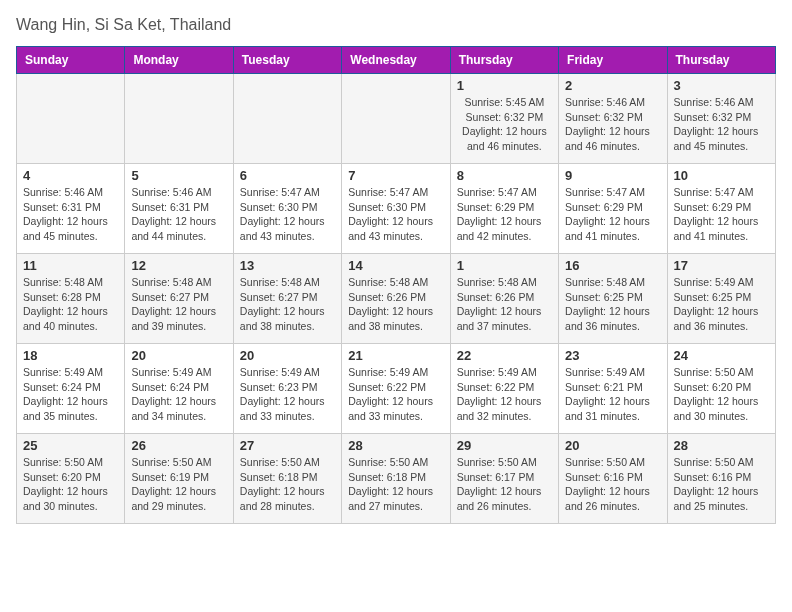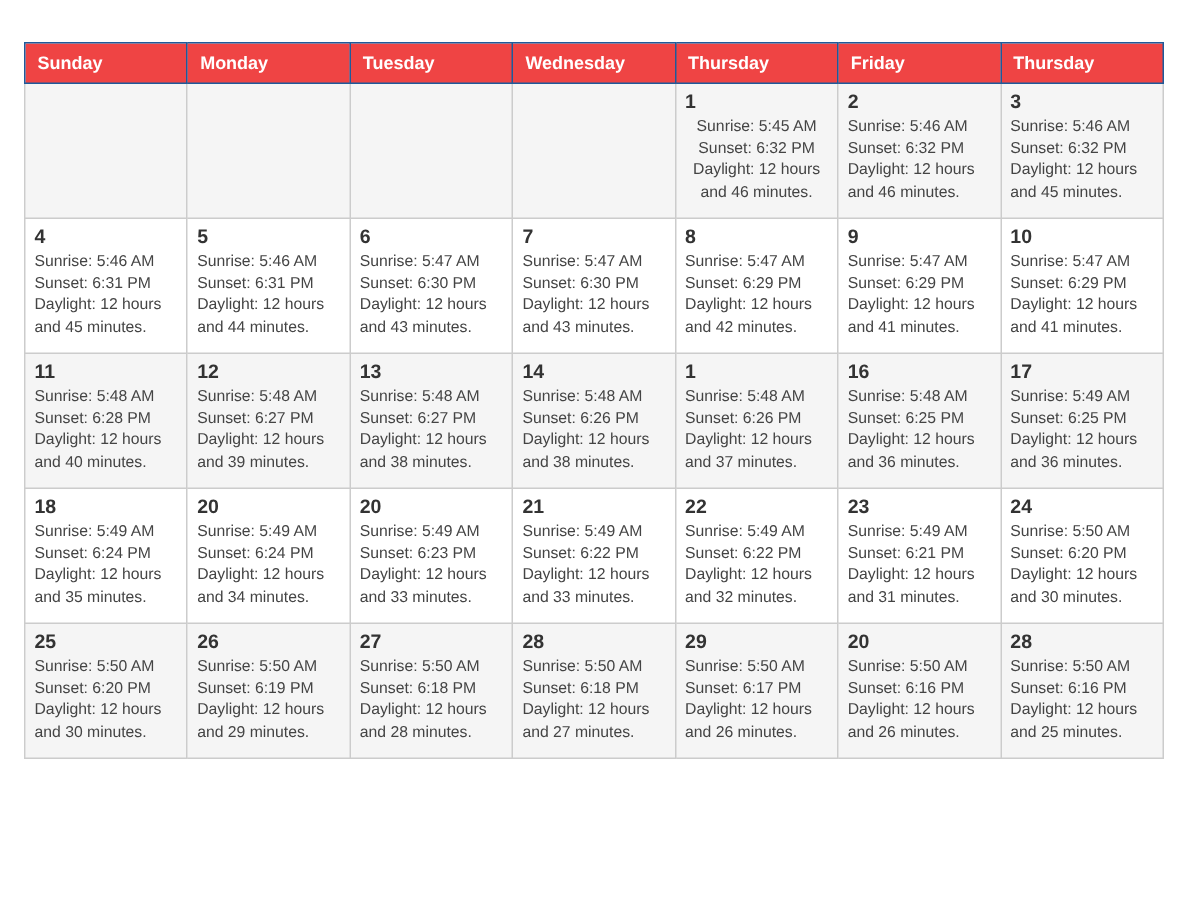--- a/index.html
+++ b/index.html
@@ -51,21 +51,21 @@
     .location-title {
       font-size: 16px;
       color: #555;
     }
     .calendar-table {
       width: 100%;
       border-collapse: collapse;
       font-size: 11px;
     }
     .calendar-table thead th {
-      background-color: #ef4444;
+      background-color: #a21caf;
       color: white;
       text-align: left;
       padding: 6px 8px;
       font-size: 12px;
       font-weight: bold;
       border: 1px solid #1e5a9a;
     }
     .calendar-table tbody td {
       border: 1px solid #ccc;
       vertical-align: top;
@@ -93,20 +93,21 @@
     }
     .empty-cell {
       background-color: inherit;
     }
   </style>
 </head>
 <body>
 
 <div class="header-section">
   <div class="title-section">
+    <div class="location-title">Wang Hin, Si Sa Ket, Thailand</div>
   </div>
 </div>
 
 <table class="calendar-table">
   <thead>
     <tr>
     <th>Sunday</th>
         <th>Monday</th>
         <th>Tuesday</th>
         <th>Wednesday</th>

